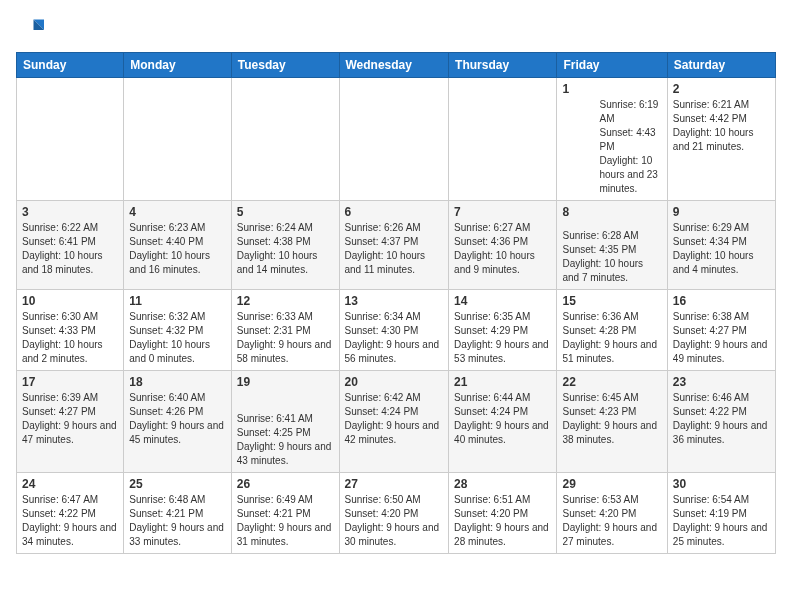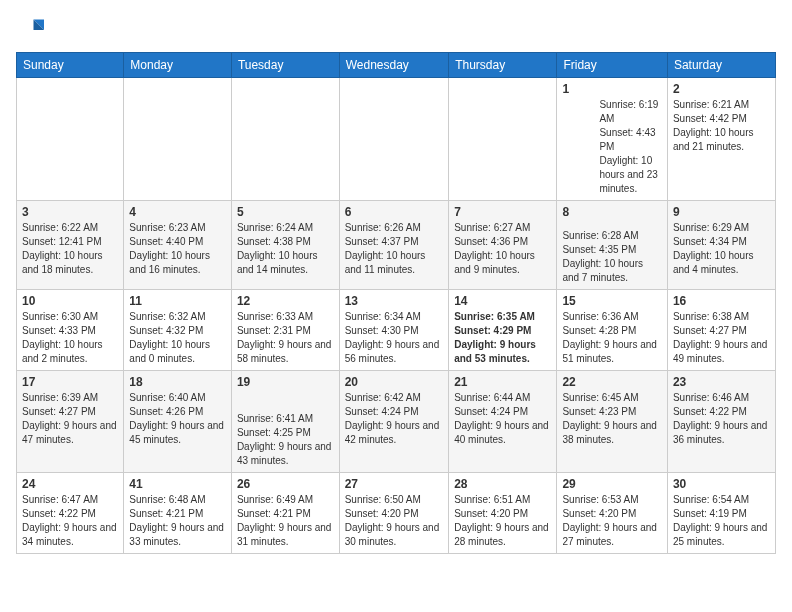--- a/index.html
+++ b/index.html
@@ -48,21 +48,21 @@
     }
     .calendar {
       width: 100%;
       border-collapse: collapse;
       border: 1px solid #ccc;
     }
     .calendar th {
       background-color: #2176c7;
       color: #fff;
       font-size: 12px;
-      font-weight: normal;
+      font-weight: bold;
       padding: 5px 6px;
       text-align: left;
       border: 1px solid #1a5fa0;
     }
     .calendar td {
       vertical-align: top;
       padding: 4px 5px;
       border: 1px solid #ccc;
       font-size: 10px;
       color: #333;
@@ -138,21 +138,21 @@
           <span class="day-num">2</span>
           <div class="day-info" style="white-space: pre-line;">Sunrise: 6:21 AM
 Sunset: 4:42 PM
 Daylight: 10 hours and 21 minutes.</div>
         </td>
       </tr>
       <tr>
         <td>
           <span class="day-num">3</span>
           <div class="day-info" style="white-space: pre-line;">Sunrise: 6:22 AM
-Sunset: 12:41 PM
+Sunset: 6:41 PM
 Daylight: 10 hours and 18 minutes.</div>
         </td>
         <td>
           <span class="day-num">4</span>
           <div class="day-info" style="white-space: pre-line;">Sunrise: 6:23 AM
 Sunset: 4:40 PM
 Daylight: 10 hours and 16 minutes.</div>
         </td>
         <td>
           <span class="day-num">5</span>
@@ -205,21 +205,21 @@
 Daylight: 9 hours and 58 minutes.</div>
         </td>
         <td>
           <span class="day-num">13</span>
           <div class="day-info" style="white-space: pre-line;">Sunrise: 6:34 AM
 Sunset: 4:30 PM
 Daylight: 9 hours and 56 minutes.</div>
         </td>
         <td>
           <span class="day-num">14</span>
-          <div class="day-info" style="white-space: pre-line; font-weight: bold;">Sunrise: 6:35 AM
+          <div class="day-info" style="white-space: pre-line;">Sunrise: 6:35 AM
 Sunset: 4:29 PM
 Daylight: 9 hours and 53 minutes.</div>
         </td>
         <td>
           <span class="day-num">15</span>
           <div class="day-info" style="white-space: pre-line;">Sunrise: 6:36 AM
 Sunset: 4:28 PM
 Daylight: 9 hours and 51 minutes.</div>
         </td>
         <td>
@@ -274,21 +274,21 @@
         </td>
       </tr>
       <tr>
         <td>
           <span class="day-num">24</span>
           <div class="day-info" style="white-space: pre-line;">Sunrise: 6:47 AM
 Sunset: 4:22 PM
 Daylight: 9 hours and 34 minutes.</div>
         </td>
         <td>
-          <span class="day-num">41</span>
+          <span class="day-num">25</span>
           <div class="day-info" style="white-space: pre-line;">Sunrise: 6:48 AM
 Sunset: 4:21 PM
 Daylight: 9 hours and 33 minutes.</div>
         </td>
         <td>
           <span class="day-num">26</span>
           <div class="day-info" style="white-space: pre-line;">Sunrise: 6:49 AM
 Sunset: 4:21 PM
 Daylight: 9 hours and 31 minutes.</div>
         </td>

